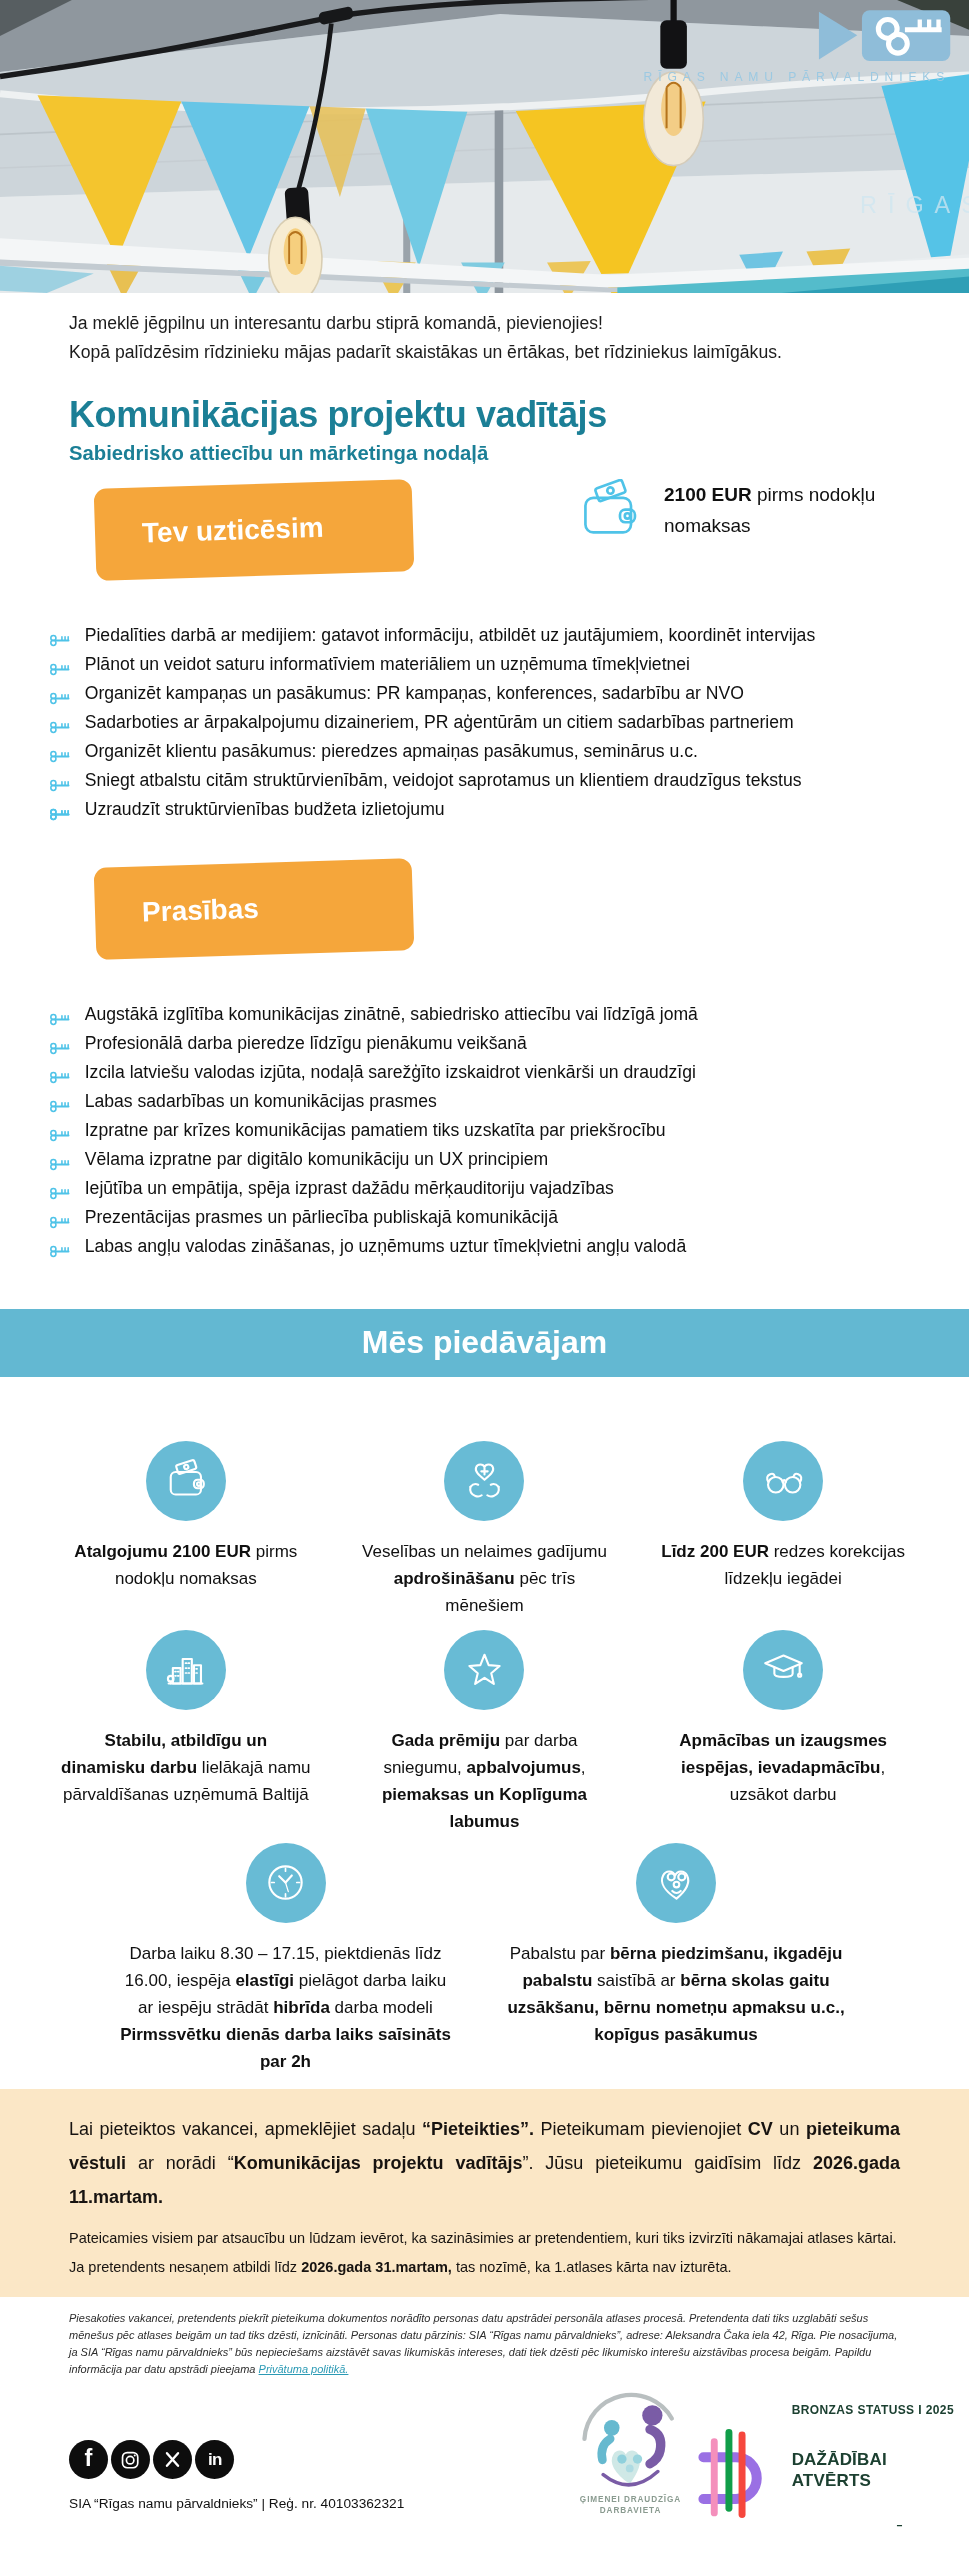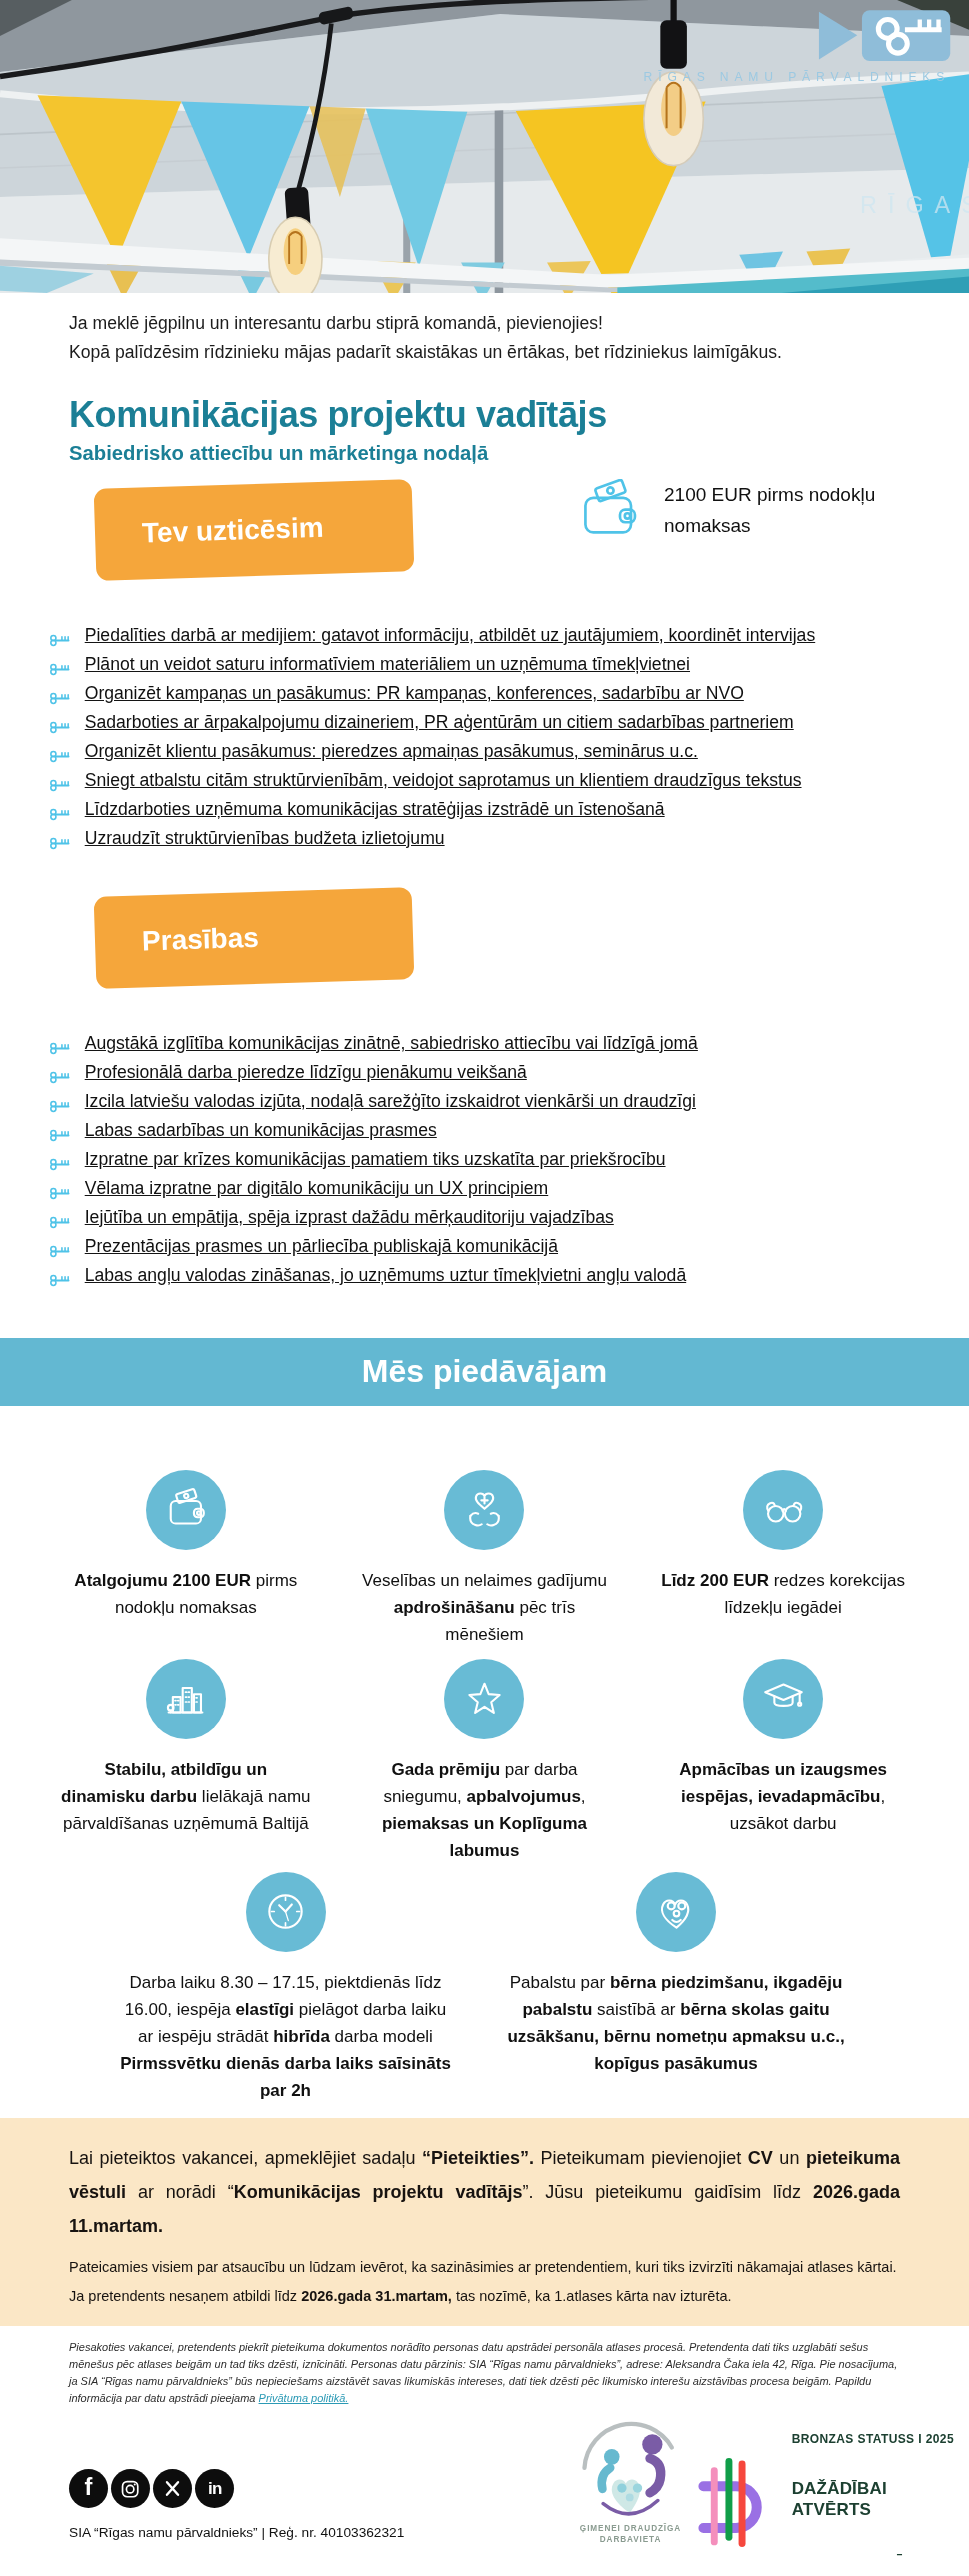--- a/index.html
+++ b/index.html
@@ -13,23 +13,23 @@
   .intro p{margin:0;font-size:17.6px;line-height:29px;color:#1c1c1c;}
   h1.job-title{margin:26.6px 0 0;font-size:36px;line-height:41px;font-weight:bold;color:#1B7F96;letter-spacing:-0.4px;}
   h2.job-dept{margin:7.8px 0 0;font-size:20.3px;line-height:23.5px;font-weight:bold;color:#1B7F96;}
   
   .badge-row{position:relative;height:103px;margin-top:18px;}
   .badge{position:absolute;left:26px;top:0;width:271px;height:92px;background:#F5A63B;border-radius:12.5px;
          transform:rotate(-1.8deg);display:flex;align-items:center;padding-left:47px;
          color:#fff;font-weight:bold;font-size:28px;}
   .salary{position:absolute;left:507px;top:-4.7px;display:flex;gap:22px;align-items:flex-start;}
   .salary-text{font-size:19px;line-height:31px;width:242px;color:#111;}
-  .salary-text b{font-weight:normal;}
-  
-  ul.keylist{list-style:none;margin:34px 0 0 -20.3px;padding:0;text-decoration:underline;}
+  .salary-text b{font-weight:bold;}
+  
+  ul.keylist{list-style:none;margin:34px 0 0 -20.3px;padding:0;}
   ul.keylist li{position:relative;padding-left:36px;font-size:17.6px;line-height:29px;color:#101010;}
   ul.keylist .kicon{position:absolute;left:0;top:7px;width:22px;height:14px;}
   .row2{margin-top:39px;}
   ul.keylist.second{margin-top:34px;}
   
   .band{margin-top:48px;height:68px;background:#63B8D2;display:flex;align-items:center;justify-content:center;}
   .band span{color:#fff;font-weight:bold;font-size:32px;}
   
   .benefits{margin-top:64px;}
   .brow{display:grid;grid-template-columns:repeat(3,1fr);width:868px;margin:0 auto;column-gap:28px;}
@@ -245,21 +245,20 @@
 
         <li>
           <span class="kicon">
             <svg width="22" height="14" viewBox="0 0 28 18" stroke="#4FC3E8" fill="none" stroke-linecap="round">
               <circle cx="5.5" cy="5.2" r="3.3" stroke-width="2"></circle>
               <circle cx="5.5" cy="11.4" r="3.3" stroke-width="2"></circle>
               <path d="M9,8.3 H25" stroke-width="2.4"></path>
               <path d="M16.5,8 v-4.4 M20.5,8 v-4.4 M24.5,8 v-4.4" stroke-width="2"></path>
             </svg>
           </span>
-          <span class="litext">Līdzdarboties uzņēmuma komunikācijas stratēģijas izstrādē un īstenošanā</span>
         </li>
 
         <li>
           <span class="kicon">
             <svg width="22" height="14" viewBox="0 0 28 18" stroke="#4FC3E8" fill="none" stroke-linecap="round">
               <circle cx="5.5" cy="5.2" r="3.3" stroke-width="2"></circle>
               <circle cx="5.5" cy="11.4" r="3.3" stroke-width="2"></circle>
               <path d="M9,8.3 H25" stroke-width="2.4"></path>
               <path d="M16.5,8 v-4.4 M20.5,8 v-4.4 M24.5,8 v-4.4" stroke-width="2"></path>
             </svg>

